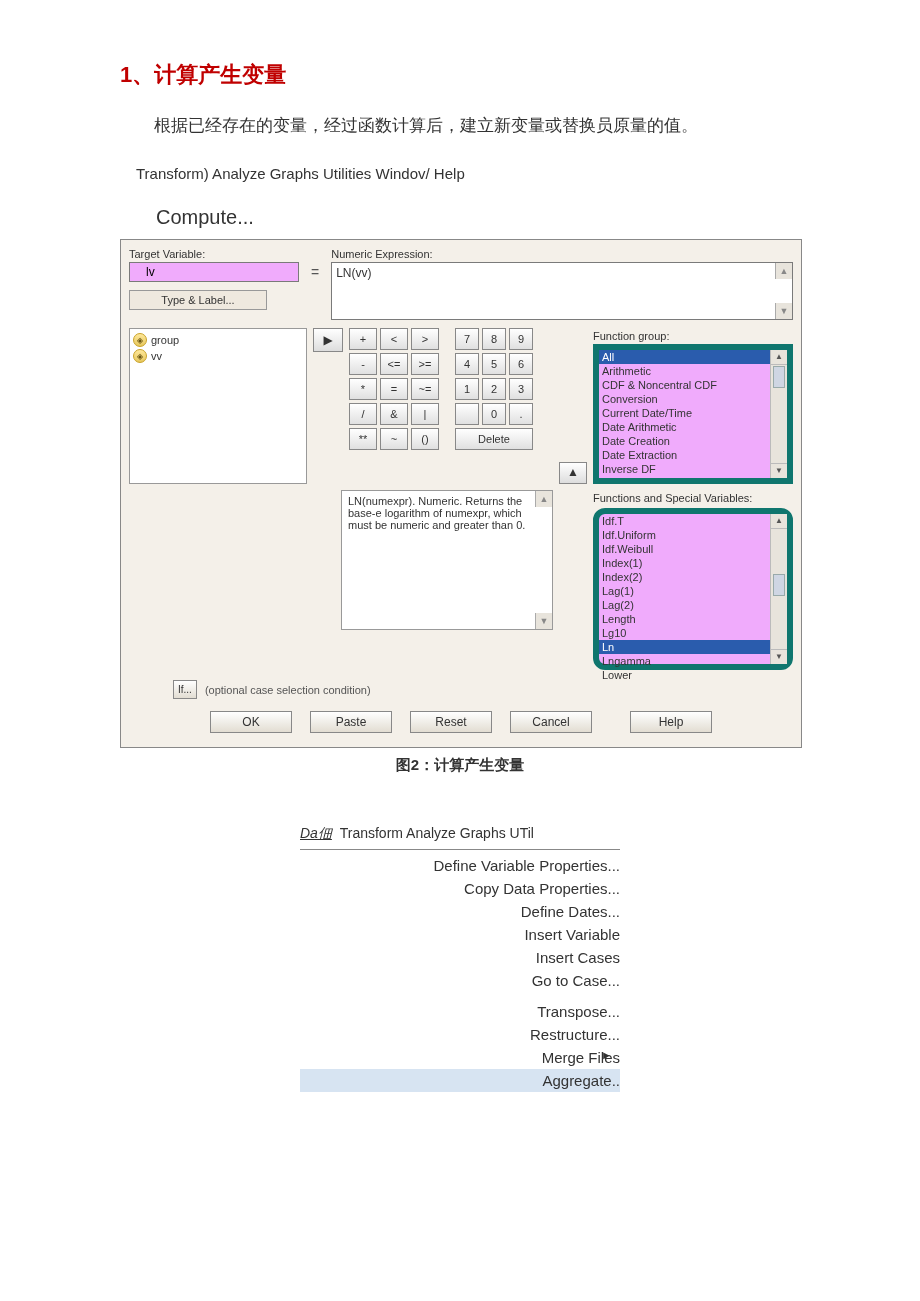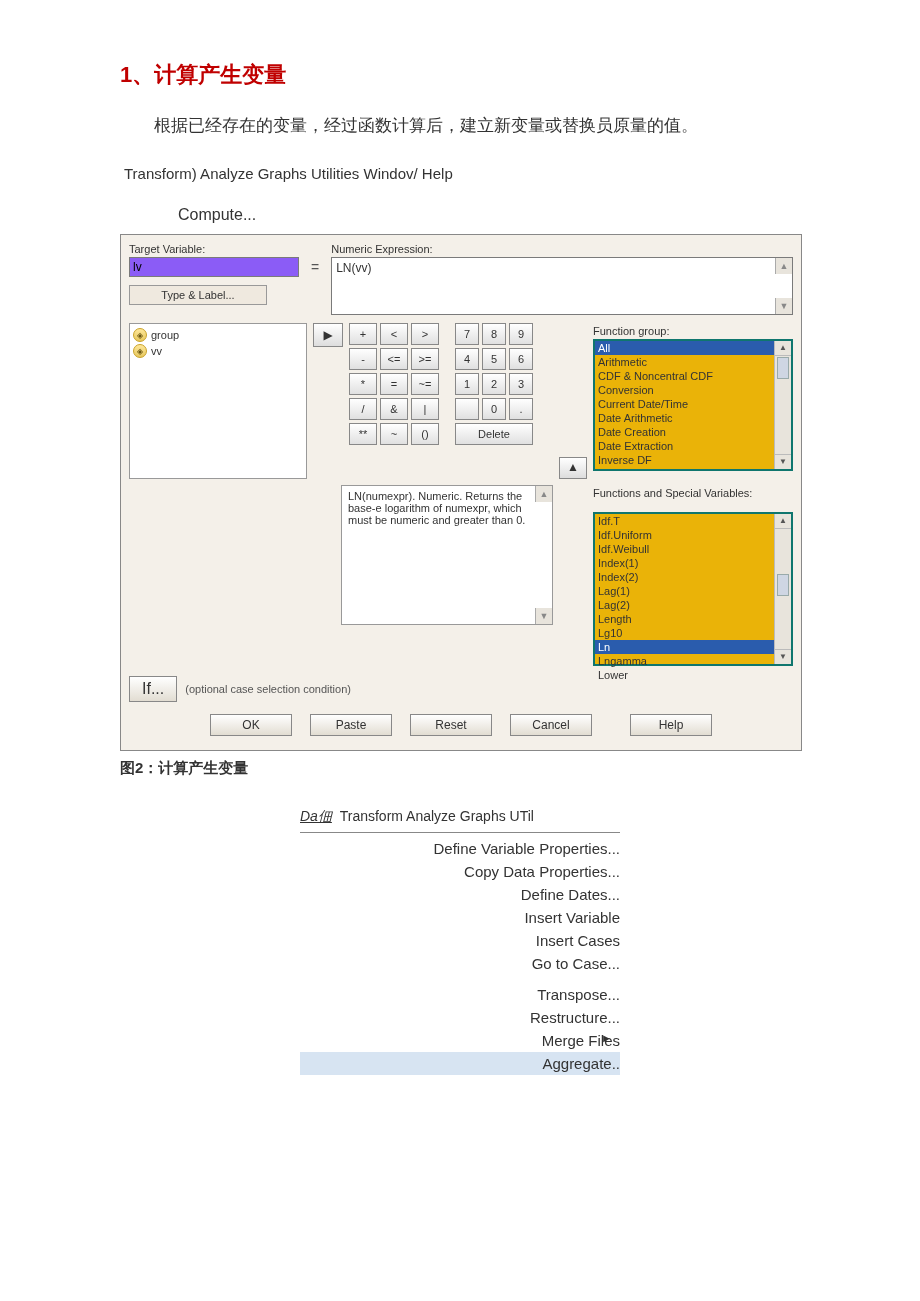--- a/index.html
+++ b/index.html
@@ -1,62 +1,62 @@
 <!DOCTYPE html>
 <html><head>
 <meta charset="utf-8">
 <style>
   body { font-family: Arial, sans-serif; margin:0; padding:60px 120px; font-size:15px; color:#333; background:#fff; }
   .doc-title { color:#c00000; font-weight:bold; font-size:22px; margin-bottom:22px; }
   .doc-body { font-size:17px; line-height:1.7; margin-bottom:20px; text-indent:2em; }
   .doc-body.noindent { text-indent:0; }
-  .menu-path { font-size:15px; margin-left:4px; }
-  .menu-sub { font-size:16px; margin-left:58px; }
+  .menu-path { font-size:15px; margin-left:16px; }
+  .menu-sub { font-size:20px; margin-left:36px; }
   .dialog { border:1px solid #888; background:#f4f0e9; width:680px; margin:10px auto 0 auto; font-size:12px; font-family:"Tahoma",Arial,sans-serif; }
   .titlebar { background:linear-gradient(#fdfdfd,#e8e8e8); border-bottom:1px solid #aaa; padding:4px 6px; display:flex; align-items:center; color:#444; }
   .titlebar .icon { width:14px; height:14px; border:1px solid #888; margin-right:6px; background:#fff; }
   .titlebar .spacer { flex:1; }
   .close-btn { background:#d9534f; border:1px solid #a94442; border-radius:2px; padding:0 8px; color:#fff; font-weight:bold; font-size:11px; line-height:16px; }
   .dialog-body { display:flex; flex-direction:column; padding:6px 8px 10px 8px; background:#f4f0e9; }
   .row-top { display:flex; gap:6px; }
   .col-left { width:170px; }
   .col-right { flex:1; }
   .small-label { font-size:11px; color:#333; margin:2px 0; }
-  .textinput { border:1px solid #7a7a7a; background:#8b5cf6; padding:2px 3px; font-size:12px; width:100%; box-sizing:border-box; }
+  .textinput { border:1px solid #7a7a7a; background:#f0abfc; padding:2px 16px; font-size:12px; width:100%; box-sizing:border-box; }
   .type-label-btn { border:1px solid #999; background:#efe9df; padding:3px 8px; font-size:11px; margin-top:8px; width:120px; text-align:center; }
   .eq-sign { color:#555; font-size:14px; padding:0 6px; align-self:flex-start; margin-top:18px; }
   .expr-area { border:1px solid #7a7a7a; background:#fff; height:50px; padding:3px 4px; font-size:12px; position:relative; }
   .scroll-arrow { position:absolute; right:0; width:16px; height:16px; background:#e8e4dc; border-left:1px solid #aaa; color:#888; text-align:center; font-size:9px; line-height:16px; }
   .mid-section { display:flex; margin-top:8px; gap:6px; }
   .var-list { border:1px solid #999; background:#fff; height:148px; width:170px; padding:3px; font-size:11px; }
   .var-list .vitem { display:flex; align-items:center; gap:4px; padding:1px 0; }
   .vicon { width:12px; height:12px; border-radius:50%; border:1px solid #c9a227; background:linear-gradient(#ffe89a,#e6c75d); display:inline-flex; align-items:center; justify-content:center; font-size:8px; color:#6b5713;}
   .move-btn { width:28px; height:22px; border:1px solid #888; background:linear-gradient(#fff,#ddd); display:flex; align-items:center; justify-content:center; color:#333; }
   .calc-pad { flex:1; }
   .pad-grid { display:grid; grid-template-columns:repeat(3,28px) 10px repeat(3,24px); grid-auto-rows:22px; gap:3px; }
   .pad-btn { border:1px solid #888; background:linear-gradient(#fff,#e0e0e0); font-size:11px; text-align:center; line-height:20px; }
   .pad-gap { }
   .pad-del { grid-column:5 / span 3; }
-  .listbox { border:2px solid #0f766e; background:#eab308; font-size:11px; position:relative; }
+  .listbox { border:6px solid #0f766e; background:#f0abfc; font-size:11px; position:relative; }
   .listbox .selected { background:#2a5cad; color:#fff; padding:1px 3px; }
   .listbox .item { padding:1px 3px; }
   .listbox.fg { height:128px; }
-  .listbox.fn { height:150px; margin-top:13px; }
+  .listbox.fn { height:150px; margin-top:4px;border-radius:12px; }
   .listbox .vscroll { position:absolute; right:0; top:0; bottom:0; width:16px; border-left:1px solid #bbb; background:#e8e4dc; }
   .vscroll .arr { height:14px; text-align:center; font-size:8px; color:#555; line-height:14px; border-bottom:1px solid #bbb; }
   .vscroll .arr.bot { position:absolute; bottom:0; left:0; right:0; border-top:1px solid #bbb; border-bottom:none; }
   .vscroll .thumb { position:absolute; right:2px; left:2px; background:#cfd6e3; border:1px solid #9aa; }
   .desc-box { border:1px solid #999; background:#fff; height:130px; padding:4px 6px; font-size:11px; color:#333; position:relative; }
   .up-btn { width:26px; height:20px; border:1px solid #888; background:linear-gradient(#fff,#ddd); text-align:center; line-height:18px; margin-top:4px; }
   .if-row { display:flex; align-items:center; gap:8px; margin-top:10px; }
-  .if-btn { border:1px solid #888; background:linear-gradient(#fff,#e2ddd2); padding:3px 12px; font-size:16px; }
+  .if-btn { border:1px solid #888; background:linear-gradient(#fff,#e2ddd2); padding:3px 4px; font-size:10px;margin-left:44px; }
   .if-text { font-size:11px; color:#555; }
   .dlg-buttons { display:flex; gap:18px; justify-content:center; padding:12px 0 4px 0; }
   .dlg-btn { border:1px solid #888; background:linear-gradient(#fff,#e2ddd2); padding:3px 14px; font-size:12px; min-width:52px; text-align:center; }
-  .caption { text-align:left; font-size:15px; font-weight:bold; margin:8px 0 28px 0; }
+  .caption { text-align:center; font-size:15px; font-weight:bold; margin:8px 0 48px 0; }
   .menu-figure { width:320px; margin:0 auto; font-size:15px; }
   .menu-bar { font-size:14px; padding:2px 0; }
   .menu-bar .under { text-decoration:underline;font-style:italic; }
   .menu-hr { border:none; border-top:1px solid #888; margin:4px 0; }
   .menu-item { padding:3px 0 3px 28px; font-size:15px; position:relative;text-align:right; }
   .menu-item.submenu::after { content:"►"; position:absolute; right:8px; font-size:11px; color:#333; }
   .menu-item.hl { background:#d7e4f2; }
   .fn-section-b { display:flex; gap:7px; margin-top:6px; }
   .fgroup-col { width:200px; }
 </style>

